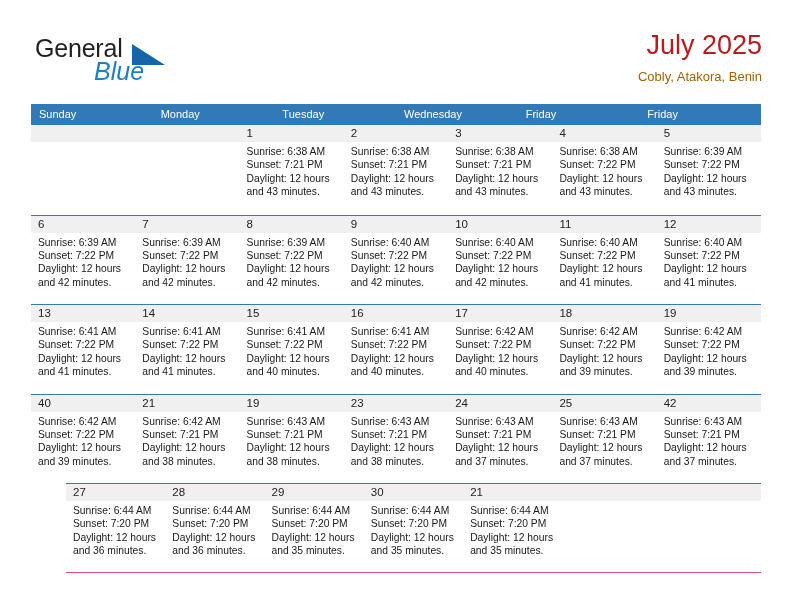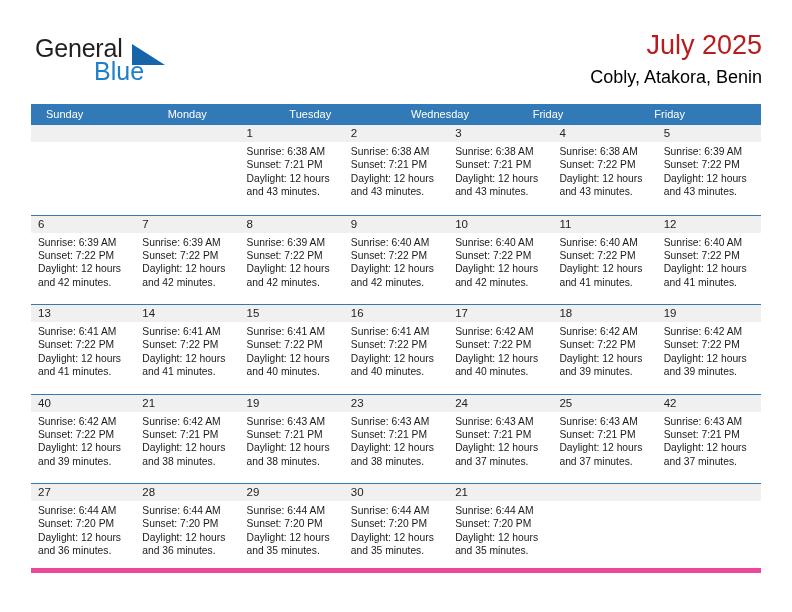--- a/index.html
+++ b/index.html
@@ -45,20 +45,21 @@
     color: #231f20;
     font-family: "Liberation Sans", sans-serif;
   }
   .brand-blue {
     position: absolute;
     left: 59px;
     top: 23px;
     font-size: 25px;
     color: #1f7fc4;
     font-family: "Liberation Sans", sans-serif;
+    font-style: italic;
   }
   .brand-tri {
     position: absolute;
     left: 97px;
     top: 10px;
     width: 0;
     height: 0;
     border-left: 33px solid #1565a8;
     border-top: 21px solid transparent;
   }
@@ -69,22 +70,22 @@
     top: 0;
     text-align: right;
   }
   .cal-title {
     font-size: 27px;
     color: #b91c1c;
     line-height: 34px;
     white-space: nowrap;
   }
   .cal-subtitle {
-    font-size: 18px;
-    color: #000000;
+    font-size: 13px;
+    color: #a16207;
     line-height: 20px;
     margin-top: 5px;
     white-space: nowrap;
     text-align: center;
   }
 
   
   .calendar {
     position: absolute;
     left: 31px;
@@ -94,36 +95,37 @@
   .dow-row {
     display: flex;
     background: #3279b7;
     height: 21px;
   }
   .dow-cell {
     flex: 1 1 0;
     color: #ffffff;
     font-size: 11px;
     line-height: 21px;
-    padding-left: 15px;
+    padding-left: 8px;
     box-sizing: border-box;
     white-space: nowrap;
   }
 
   .week-row {
     display: flex;
     height: 89.5px;
     border-top: 1.5px solid #3279b7;
     box-sizing: border-box;
   }
   .week-row:first-of-type {
     border-top: none;
   }
   .week-row.last {
-    border-bottom: 5px solid #ec4899;
+    border-bottom: 1px solid #ec4899;
+    margin-left: 35px;
   }
   .day-cell {
     flex: 1 1 0;
     box-sizing: border-box;
     position: relative;
     background: #ffffff;
   }
   .daynum-band {
     height: 17px;
     background: #f0f0f0;

